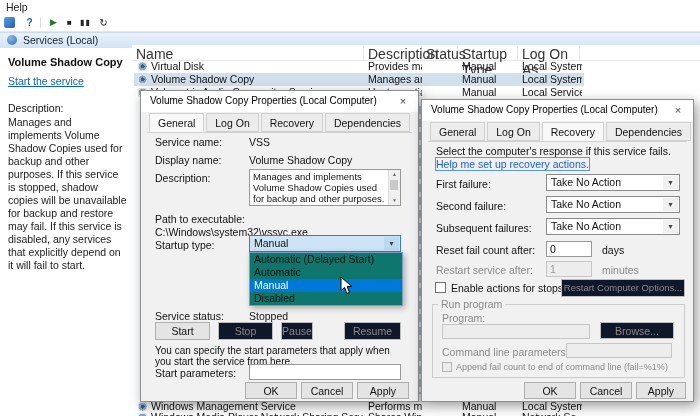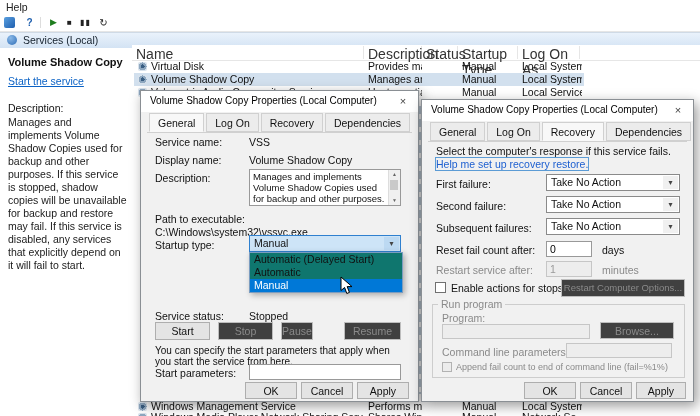--- a/index.html
+++ b/index.html
@@ -56,21 +56,21 @@
   .tb{position:absolute;background:#fff;border:1px solid #999;font-family:inherit;font-size:10.5px;padding:0 3px;box-sizing:border-box;height:16px}
   .tb:disabled{background:#ededed;border-color:#c6c6c6;color:#9a9a9a}
   .combo{position:absolute;height:17px;background:#fff;border:1px solid #8a8a8a;font-size:10.5px;line-height:15px;padding-left:4px;box-sizing:border-box;cursor:pointer}
   .combo .arrow{position:absolute;right:1px;top:1px;bottom:1px;width:15px;background:#f0f0f0;text-align:center;font-size:8px;line-height:13px;color:#444}
   .combo.focused{background:#cde4f7;border-color:#2f80cf}
   .combo.focused .arrow{background:#bcd9f2}
   .dropdown{position:absolute;background:#0f766e;border:1px solid #7a9cc0;z-index:10;box-shadow:2px 2px 6px rgba(0,0,0,.3)}
   .dd-item{height:13px;line-height:13px;padding-left:4px;font-size:10.5px;white-space:nowrap;cursor:pointer}
   .dd-item.selected{background:#0078d7;color:#fff}
   .btn{position:absolute;height:18px;background:#e4e4e4;border:1px solid #aeaeae;font-size:10.5px;text-align:center;line-height:16px;box-sizing:border-box;cursor:pointer;overflow:hidden;white-space:nowrap}
-  .btn.disabled{background:#404040;color:#8a8a8a;border-color:#bdbdbd;cursor:default}
+  .btn.disabled{background:#0f172a;color:#8a8a8a;border-color:#bdbdbd;cursor:default}
   .groupbox{position:absolute;border:1px solid #cdcdcd}
   .legend{position:absolute;font-size:10.5px;color:#8a8a8a;background:#f1f1f1;padding:0 3px;white-space:nowrap}
   .checkbox{position:absolute;width:11px;height:11px;background:#fff;border:1px solid #707070;box-sizing:border-box;cursor:pointer}
   .checkbox.disabled{border-color:#b2b2b2;background:#ececec;cursor:default}
   .textarea{position:absolute;background:#fff;border:1px solid #999;overflow:hidden;font-size:9.5px;line-height:11px;padding:1px 13px 1px 3px;box-sizing:border-box}
   .ta-scroll{position:absolute;right:0;top:0;bottom:0;width:11px;background:#f0f0f0;border-left:1px solid #ddd}
   .ta-arrow{position:absolute;left:0;width:11px;height:9px;text-align:center;font-size:5px;color:#666;line-height:9px}
   .ta-up{top:0}.ta-down{bottom:0}
   .ta-thumb{position:absolute;left:1px;top:10px;width:8px;height:10px;background:#c9c9c9}
   .intro{position:absolute;left:14px;top:45px;width:246px;font-size:10.5px;line-height:13px}
@@ -195,20 +195,21 @@
 
     <span class="lbl" style="left:14px;top:148px">Startup type:</span>
     <div class="combo focused" style="left:108px;top:144px;width:152px">
       <span>Manual</span>
       <span class="arrow">▾</span>
     </div>
     <div class="dropdown" style="left:108px;top:161px;width:152px">
       <div class="dd-item">Automatic (Delayed Start)</div>
       <div class="dd-item">Automatic</div>
       <div class="dd-item selected">Manual</div>
+      <div class="dd-item">Disabled</div>
     </div>
 
     <span class="lbl" style="left:14px;top:219px">Service status:</span>
     <span class="lbl" style="left:108px;top:219px">Stopped</span>
 
     <span class="btn" style="left:14px;top:231px;width:55px">Start</span>
     <span class="btn disabled" style="left:77px;top:231px;width:55px">Stop</span>
     <span class="btn disabled" style="left:140px;top:231px;width:32px">Pause</span>
     <span class="btn disabled" style="left:203px;top:231px;width:57px">Resume</span>
 
@@ -230,21 +231,21 @@
     <div class="tabstrip">
       <span class="tab">General</span>
       <span class="tab">Log On</span>
       <span class="tab active">Recovery</span>
       <span class="tab">Dependencies</span>
     </div>
     <div class="tabline"></div>
 
     <div class="intro">
       <span>Select the computer's response if this service fails.</span>
-      <span class="help-link">Help me set up recovery restore.</span>
+      <span class="help-link">Help me set up recovery actions.</span>
     </div>
 
     <span class="lbl" style="left:14px;top:78px">First failure:</span>
     <div class="combo" style="left:124px;top:74px;width:134px">
       <span>Take No Action</span>
       <span class="arrow">▾</span>
     </div>
 
     <span class="lbl" style="left:14px;top:100px">Second failure:</span>
     <div class="combo" style="left:124px;top:96px;width:134px">

